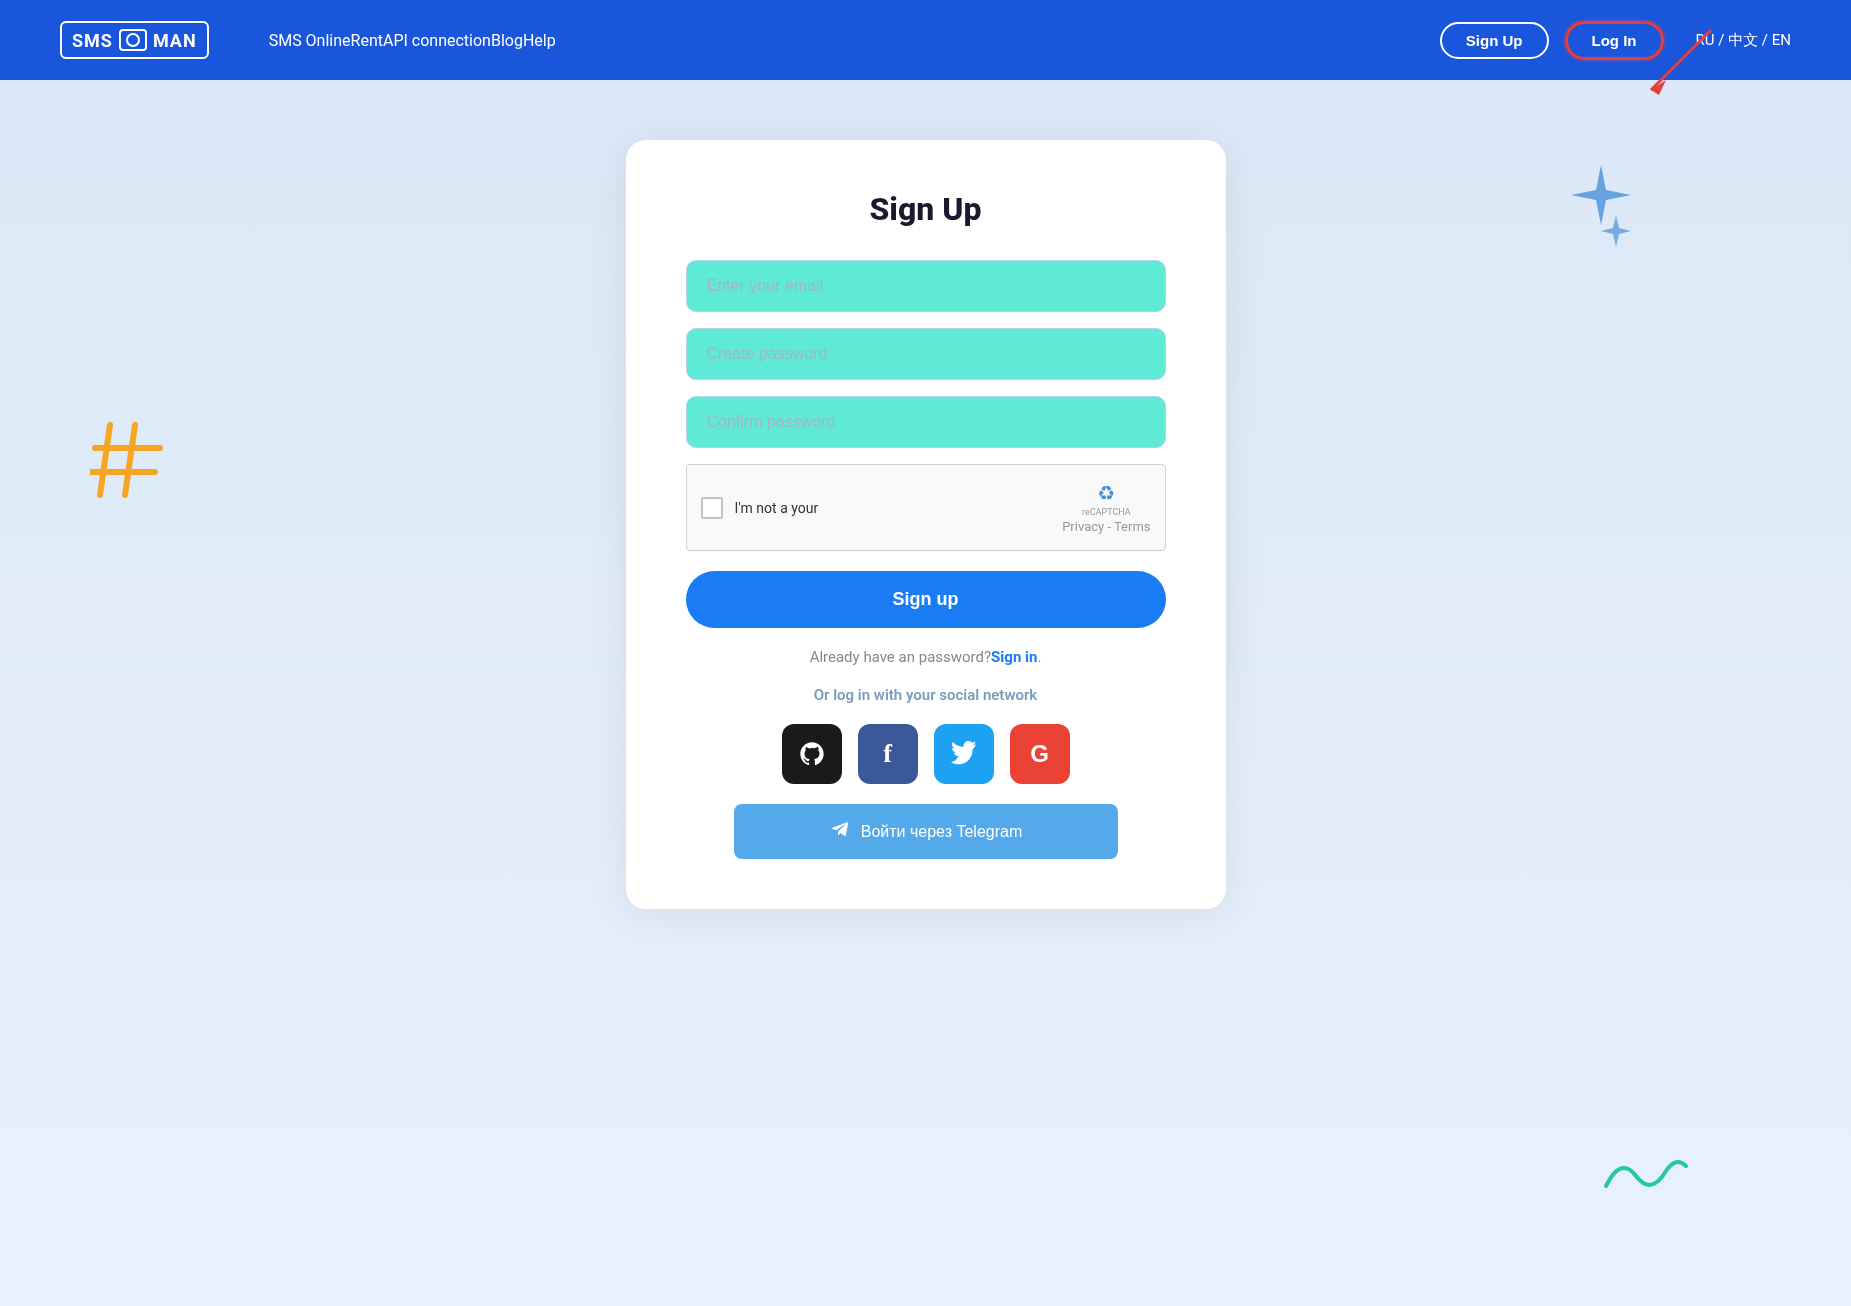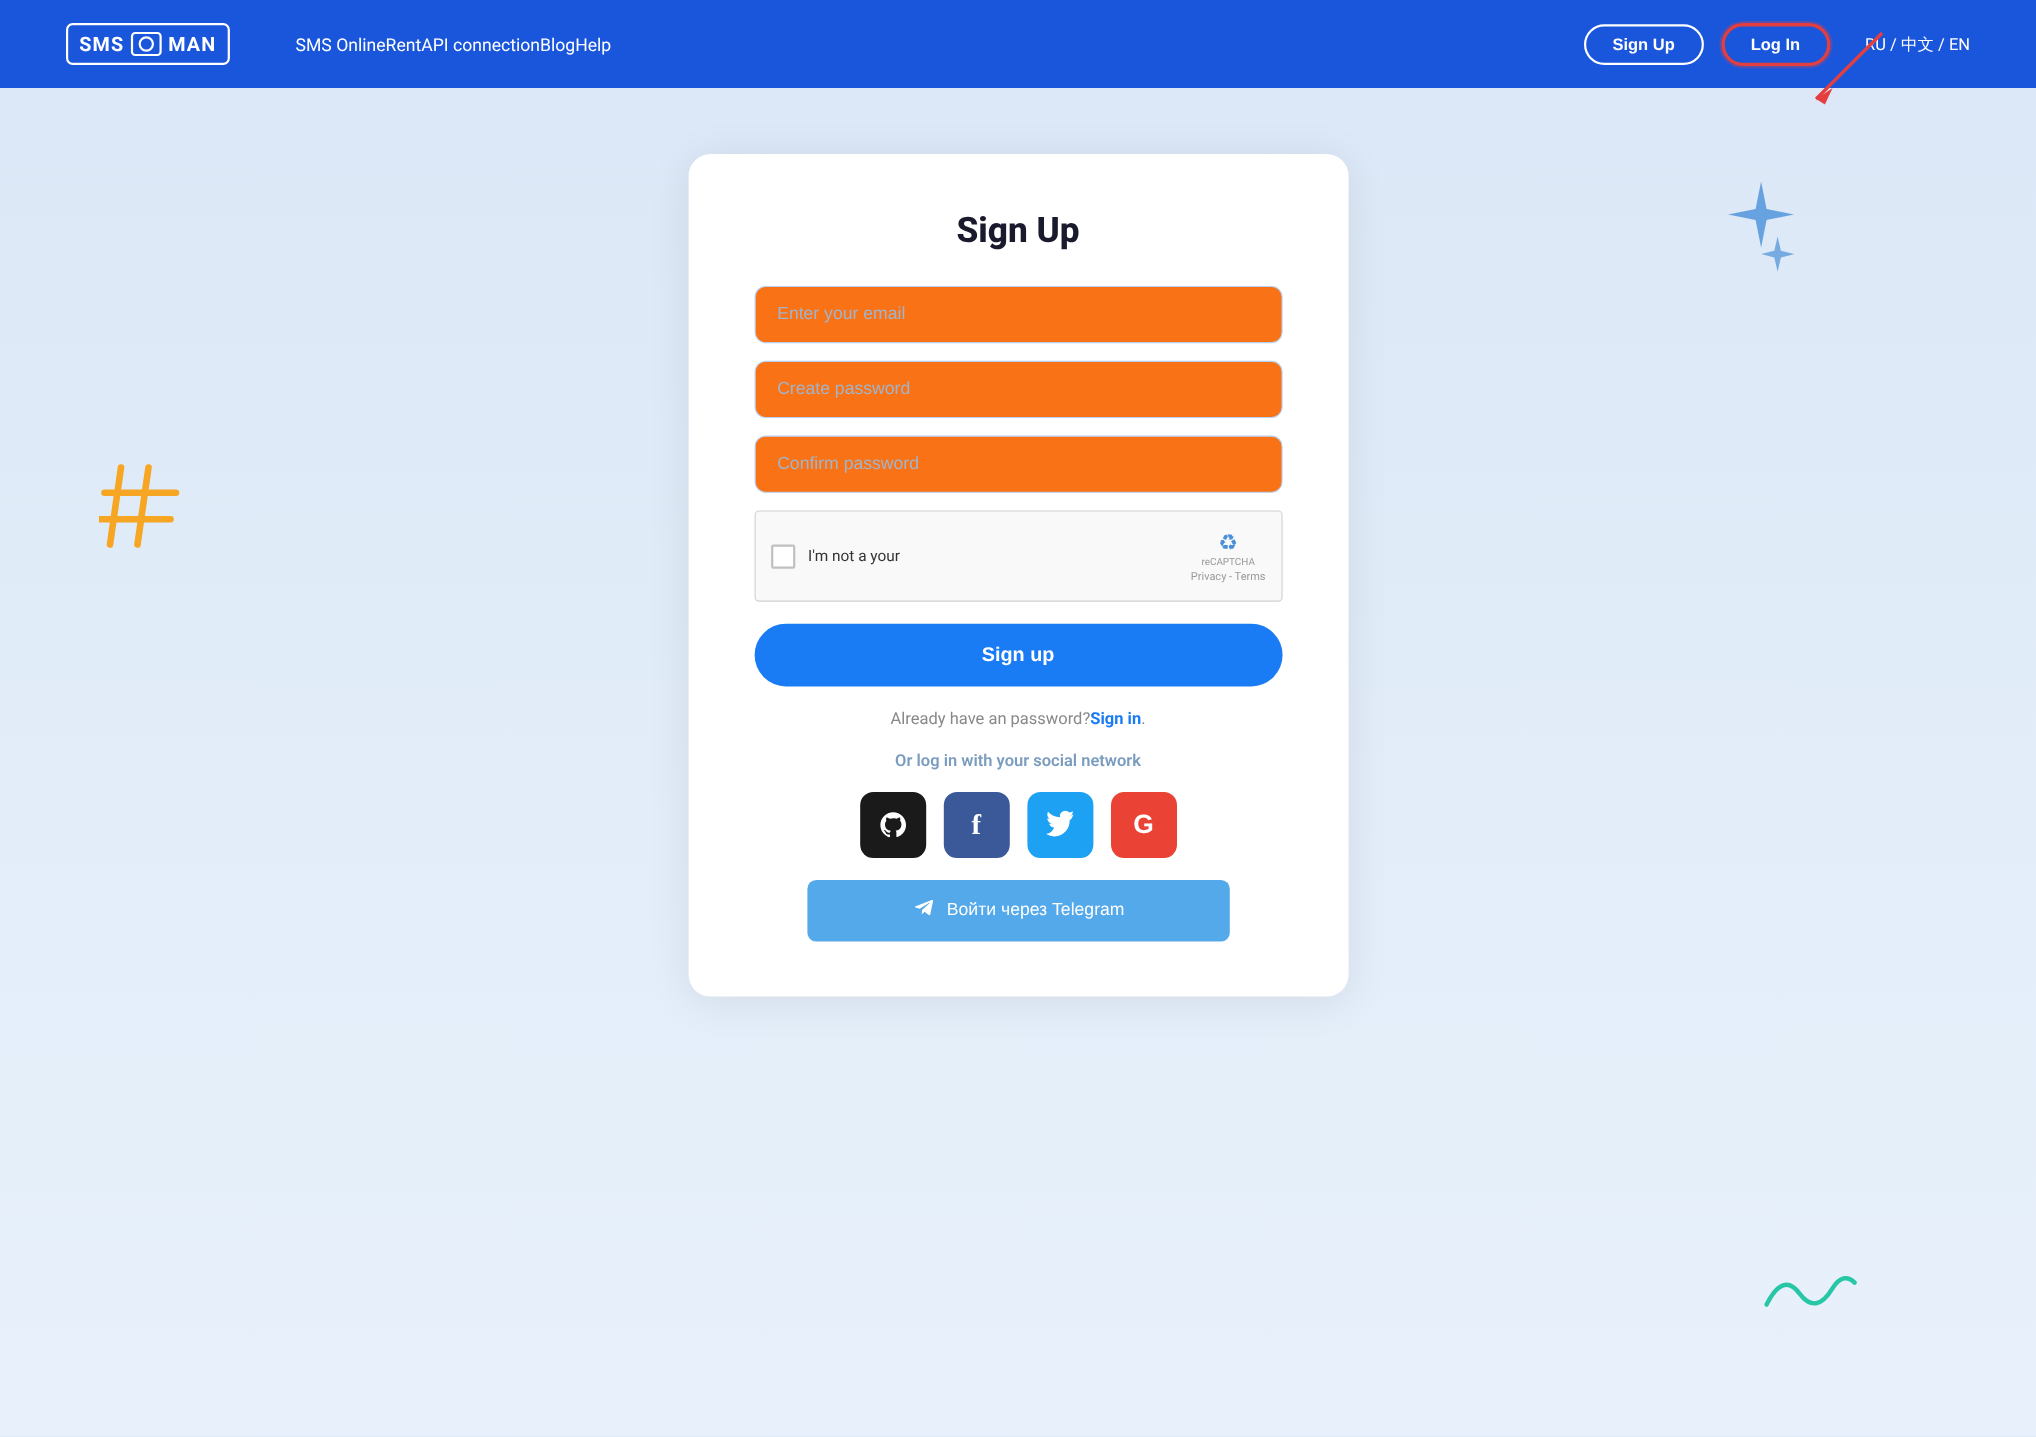--- a/index.html
+++ b/index.html
@@ -163,21 +163,21 @@
       margin-bottom: 16px;
     }
     .form-input {
       width: 100%;
       padding: 16px 20px;
       border: 1.5px solid #b8d0f0;
       border-radius: 10px;
       font-size: 16px;
       color: #1a1a2e;
       outline: none;
-      background: #f97316;
+      background: #5eead4;
       transition: border-color 0.2s;
     }
     .form-input::placeholder {
       color: #a0b4cc;
     }
 
     
     .recaptcha-box {
       background: #f9f9f9;
       border: 1.5px solid #d0d0d0;
@@ -214,21 +214,21 @@
     .recaptcha-logo-icon {
       font-size: 20px;
       color: #4a90d9;
     }
     .recaptcha-brand {
       font-size: 9px;
       color: #999;
       text-align: center;
     }
     .recaptcha-links {
-      font-size: 10px;
+      font-size: 13px;
       color: #999;
       text-align: center;
     }
 
     
     .btn-signup-main {
       width: 100%;
       padding: 18px;
       background: #1a7cf5;
       border: none;

